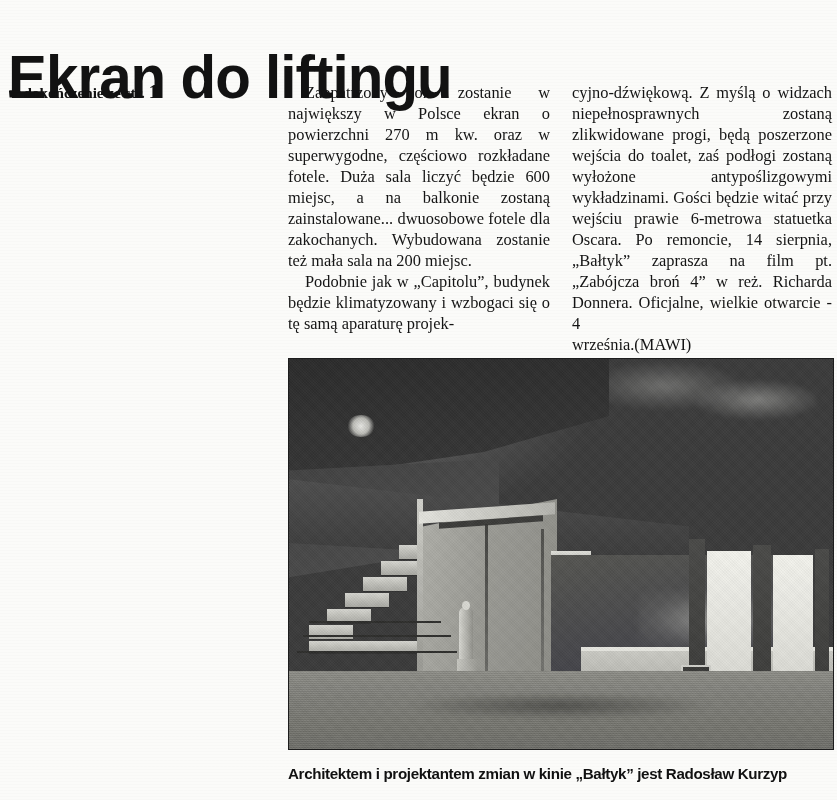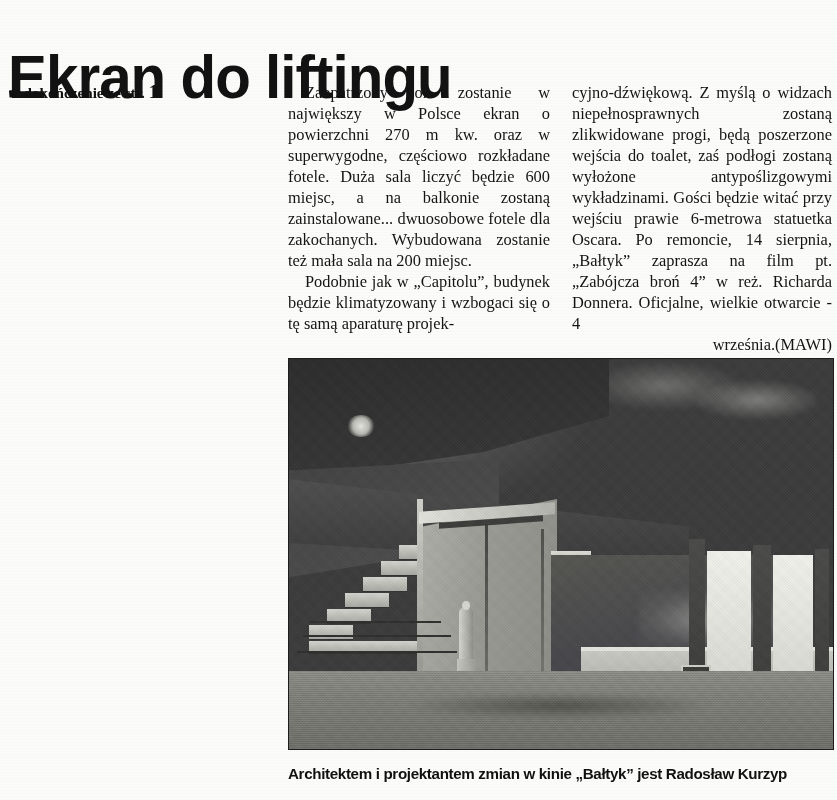--- a/index.html
+++ b/index.html
@@ -64,21 +64,21 @@
     transform:translateY(1px);
     margin-right:3px;
     letter-spacing:-1px;
   }
   .kicker .pg{
     font-size:19px;
     font-weight:700;
     padding-left:4px;
   }
   .col3 .lastline{
-    display:flex;justify-content:flex-end;align-items:baseline;
+    display:flex;justify-content:flex-start;align-items:baseline;
   }
 
   
   .photo-wrap{
     position:absolute;left:288px;top:358px;width:544px;height:390px;
     border:1px solid #1d1d1d;
     overflow:hidden;
     background:#555;
   }
   .photo{position:absolute;inset:0;overflow:hidden;}

